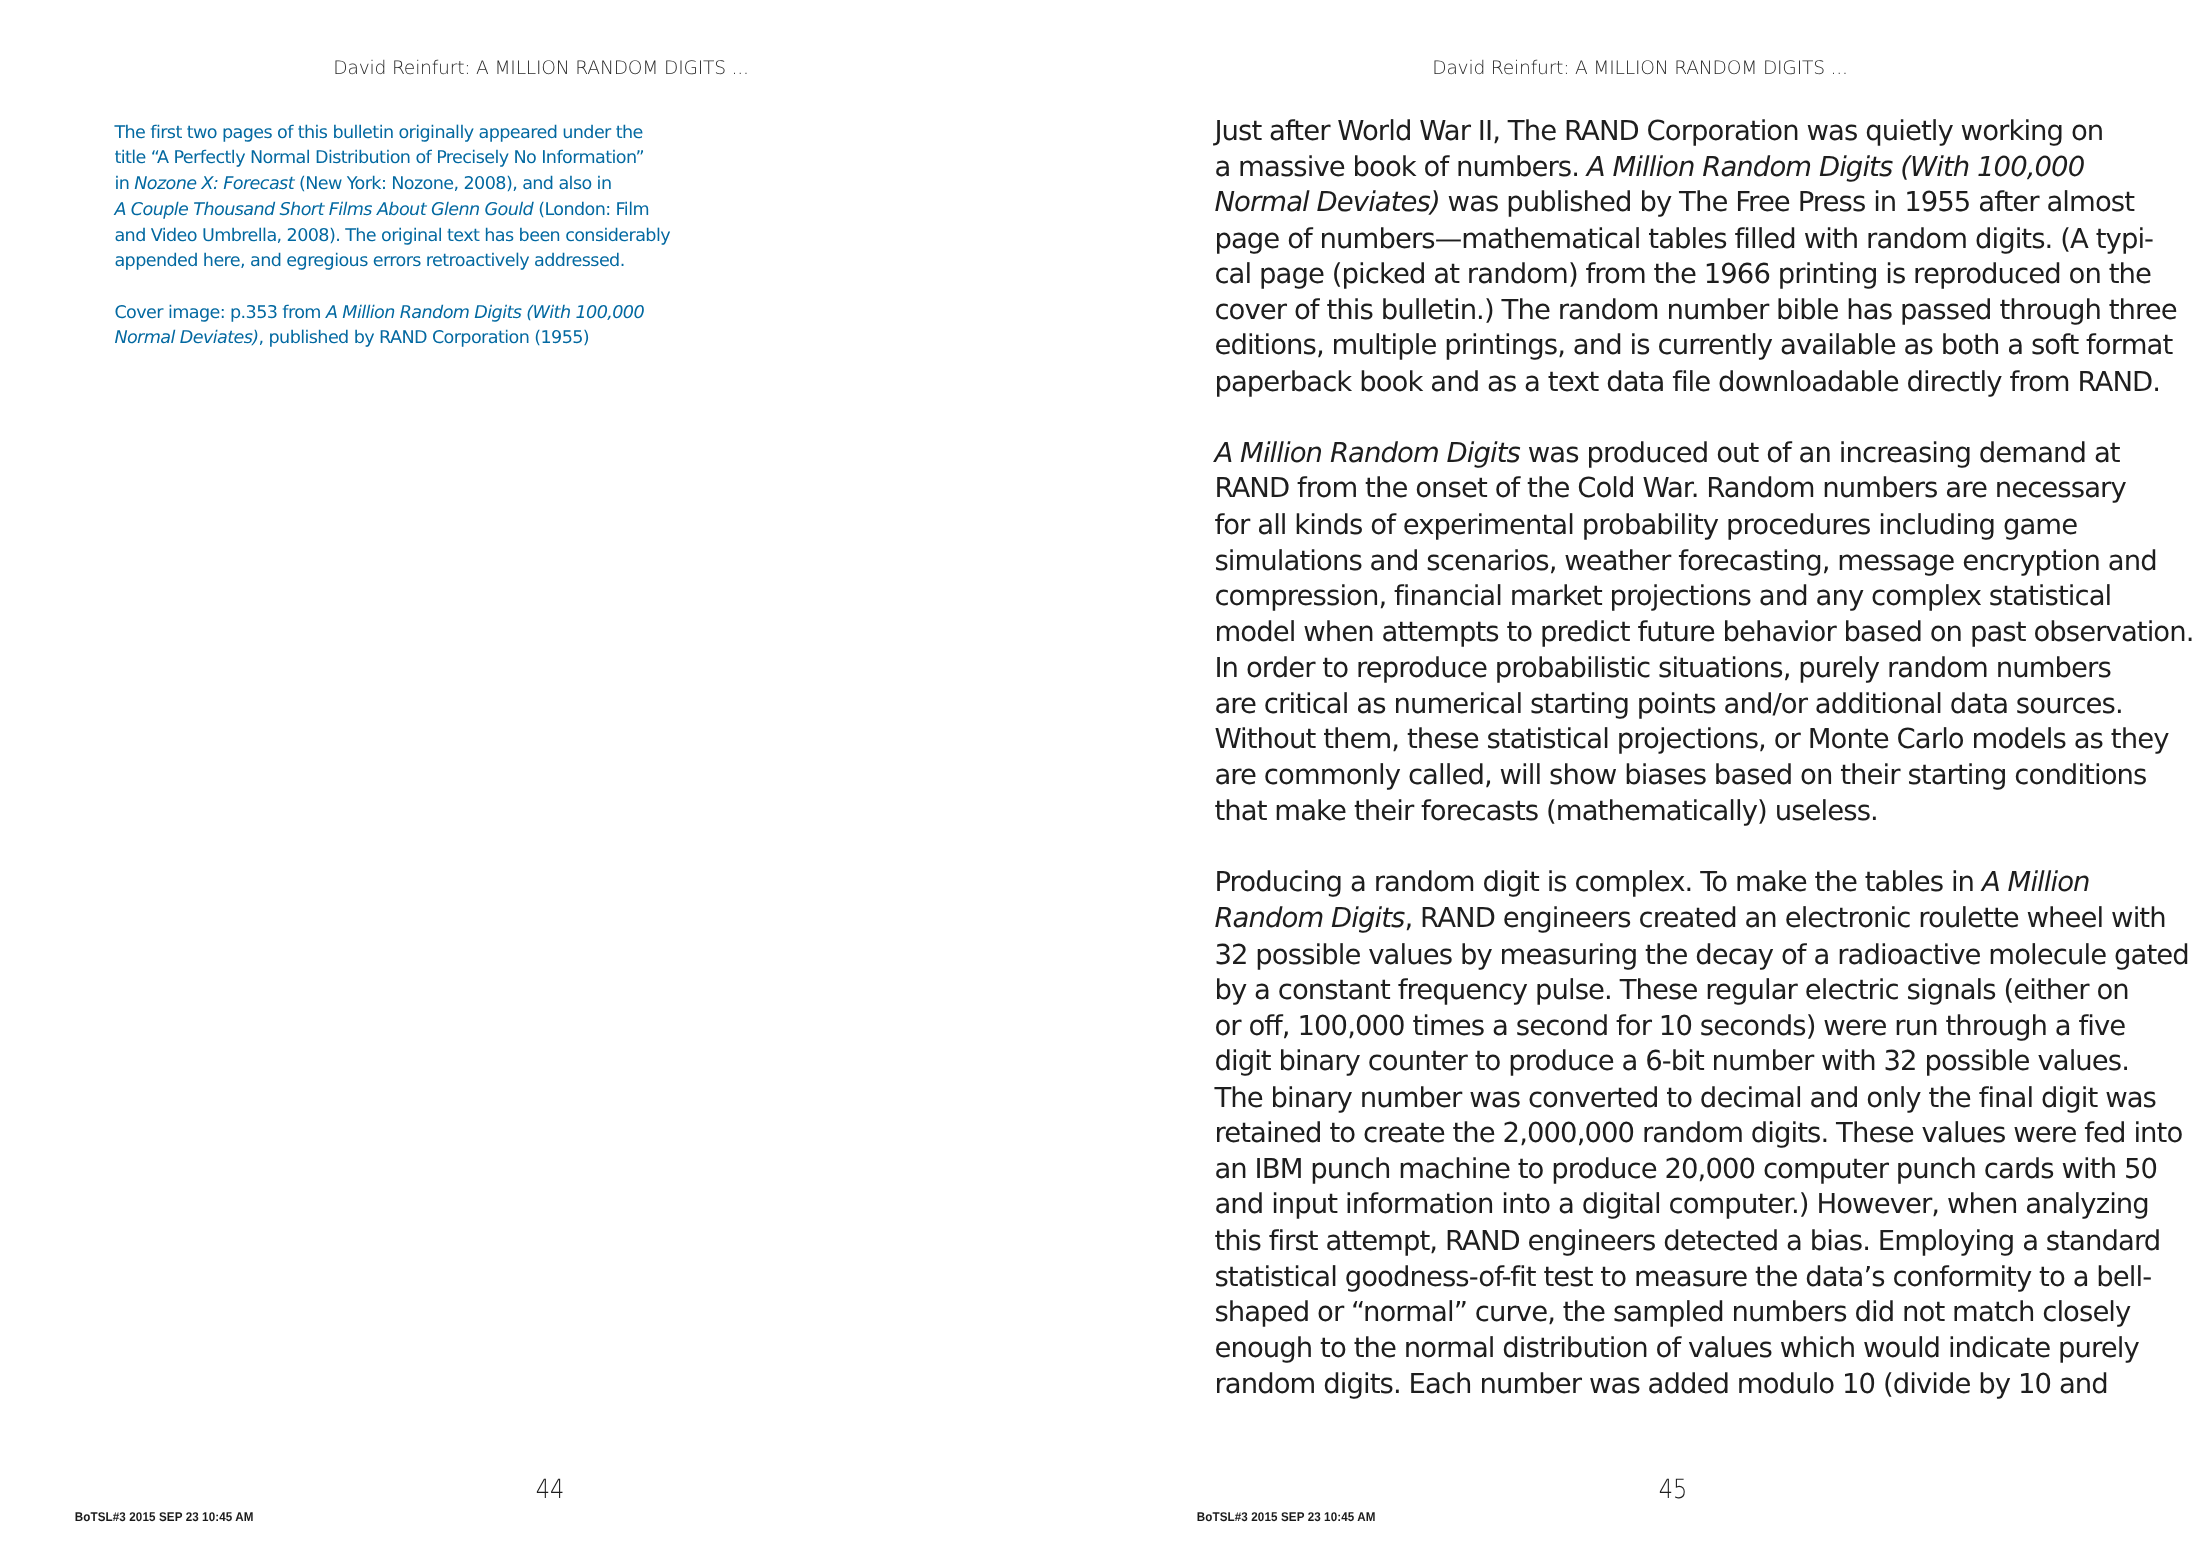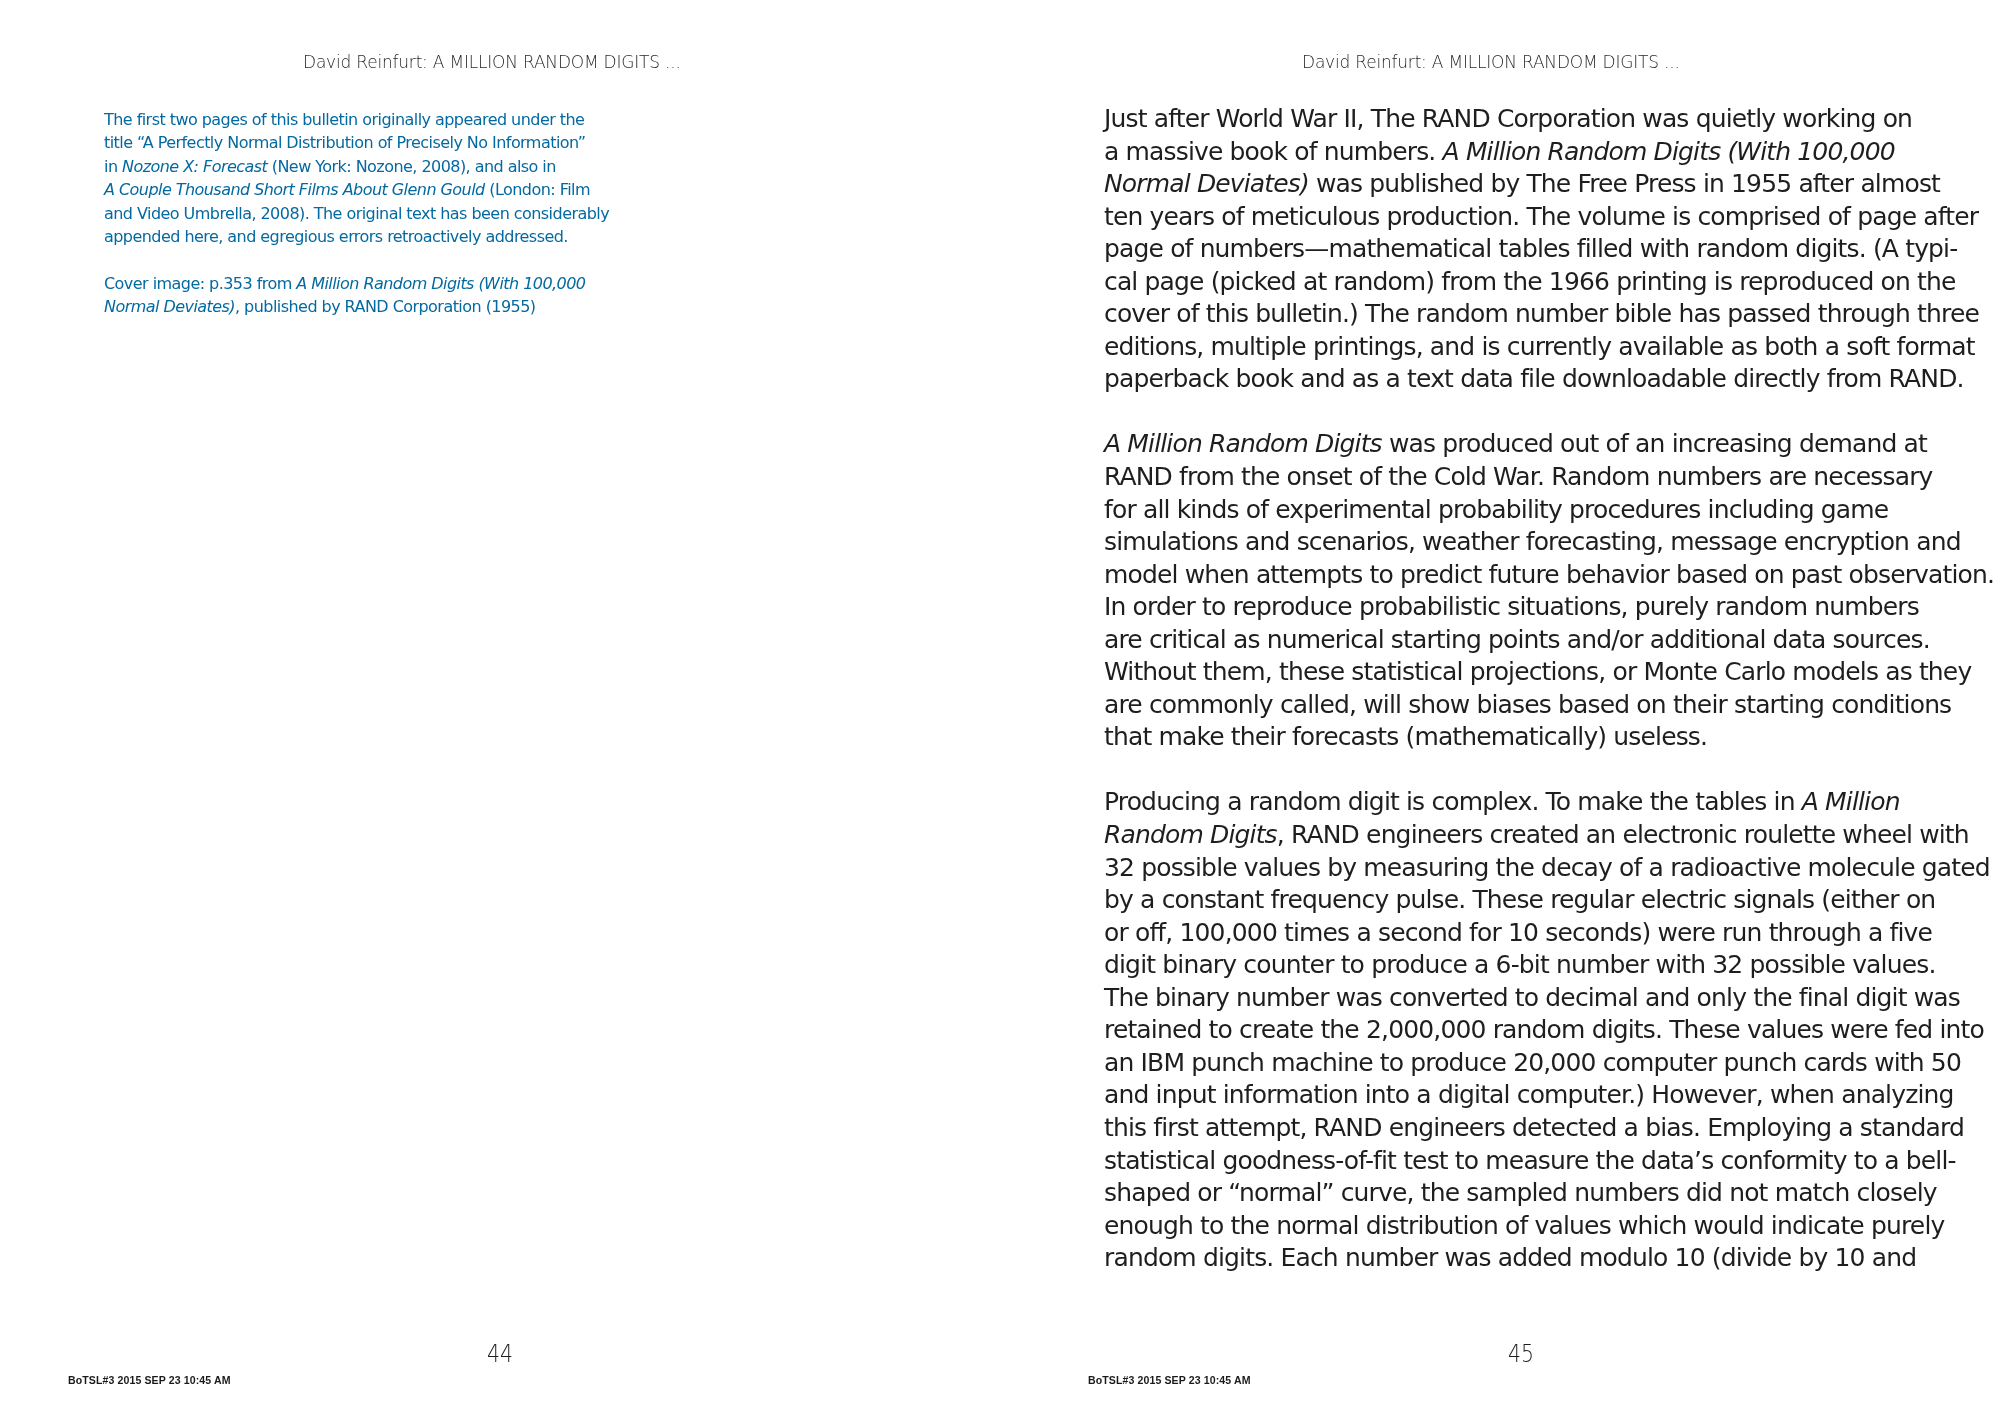--- a/index.html
+++ b/index.html
@@ -121,32 +121,32 @@
     <div class="folio">44</div>
   </div>
 
   <div class="page right">
     <div class="running-head">David Reinfurt: A MILLION RANDOM DIGITS ...</div>
     <div class="body-text">
         <p>
           <span class="line"><span>Just after World War II, The RAND Corporation was quietly working on</span></span>
           <span class="line"><span>a massive book of numbers. </span><em>A Million Random Digits (With 100,000</em></span>
           <span class="line"><em>Normal Deviates)</em><span> was published by The Free Press in 1955 after almost</span></span>
-          <span class="line"><span>ten years of meticulous production. The volume is comprised of page after</span></span>
           <span class="line"><span>page of numbers—mathematical tables filled with random digits. (A typi-</span></span>
           <span class="line"><span>cal page (picked at random) from the 1966 printing is reproduced on the</span></span>
           <span class="line"><span>cover of this bulletin.) The random number bible has passed through three</span></span>
           <span class="line"><span>editions, multiple printings, and is currently available as both a soft format</span></span>
           <span class="line"><span>paperback book and as a text data file downloadable directly from RAND.</span></span>
         </p>
         <p>
           <span class="line"><em>A Million Random Digits</em><span> was produced out of an increasing demand at</span></span>
           <span class="line"><span>RAND from the onset of the Cold War. Random numbers are necessary</span></span>
           <span class="line"><span>for all kinds of experimental probability procedures including game</span></span>
           <span class="line"><span>simulations and scenarios, weather forecasting, message encryption and</span></span>
+          <span class="line"><span>compression, financial market projections and any complex statistical</span></span>
           <span class="line"><span>model when attempts to predict future behavior based on past observation.</span></span>
           <span class="line"><span>In order to reproduce probabilistic situations, purely random numbers</span></span>
           <span class="line"><span>are critical as numerical starting points and/or additional data sources.</span></span>
           <span class="line"><span>Without them, these statistical projections, or Monte Carlo models as they</span></span>
           <span class="line"><span>are commonly called, will show biases based on their starting conditions</span></span>
           <span class="line"><span>that make their forecasts (mathematically) useless.</span></span>
         </p>
         <p>
           <span class="line"><span>Producing a random digit is complex. To make the tables in </span><em>A Million</em></span>
           <span class="line"><em>Random Digits</em><span>, RAND engineers created an electronic roulette wheel with</span></span>

